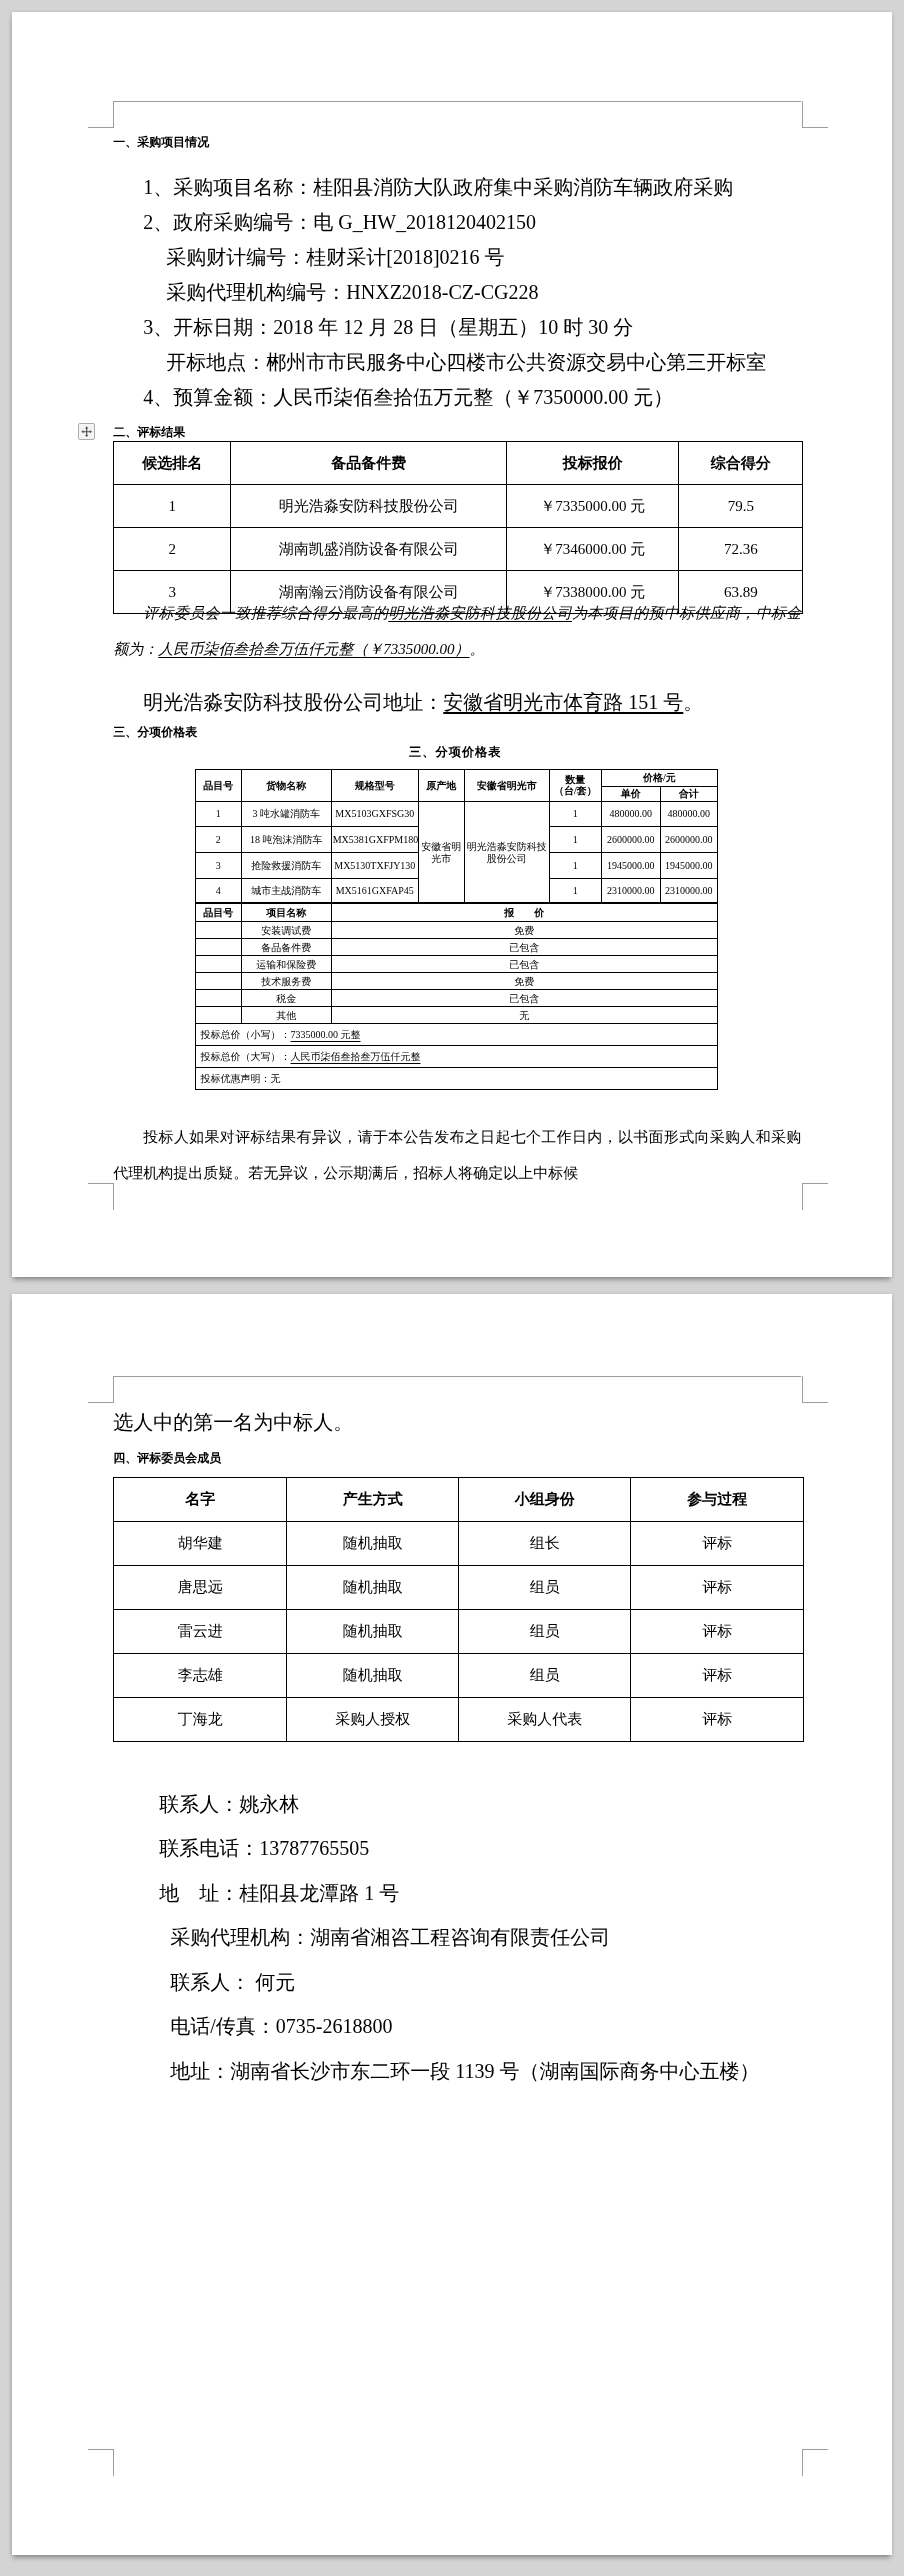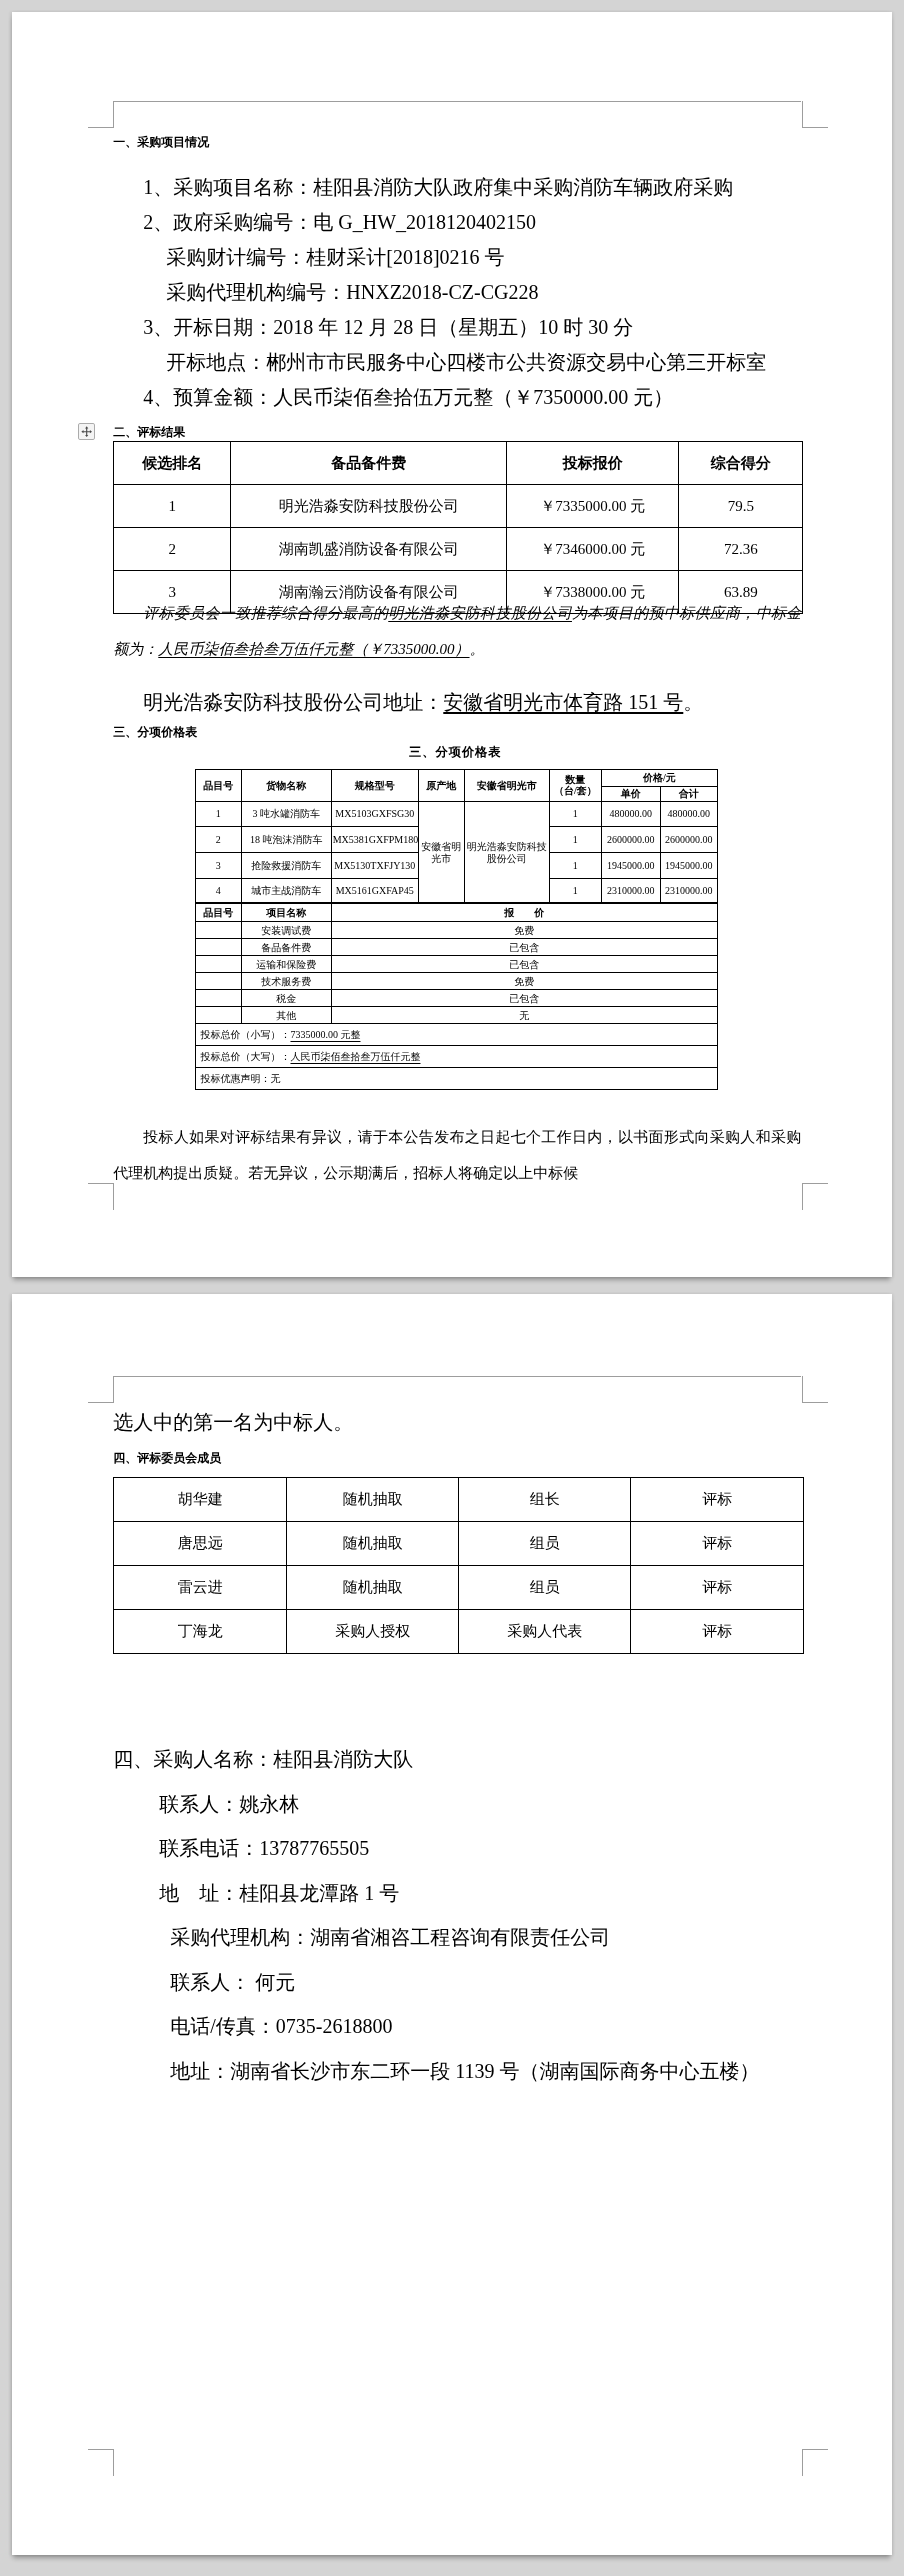--- a/index.html
+++ b/index.html
@@ -283,48 +283,59 @@
   <div class="h1" style="top:155px;">四、评标委员会成员</div>
 
   <table class="doc-table" id="member-table">
     <colgroup>
         <col style="width:173px">
         <col style="width:172px">
         <col style="width:172px">
         <col style="width:173px">
       </colgroup>
     <tbody>
+        <tr>
+      <th>名字</th>
+      <th>产生方式</th>
+      <th>小组身份</th>
+      <th>参与过程</th>
+    </tr>
     <tr>
       <td>胡华建</td>
       <td>随机抽取</td>
       <td>组长</td>
       <td>评标</td>
     </tr>
     <tr>
       <td>唐思远</td>
       <td>随机抽取</td>
       <td>组员</td>
       <td>评标</td>
     </tr>
     <tr>
       <td>雷云进</td>
       <td>随机抽取</td>
       <td>组员</td>
       <td>评标</td>
     </tr>
     <tr>
+      <td>李志雄</td>
+      <td>随机抽取</td>
+      <td>组员</td>
+      <td>评标</td>
+    </tr>
+    <tr>
       <td>丁海龙</td>
       <td>采购人授权</td>
       <td>采购人代表</td>
       <td>评标</td>
     </tr>
   </tbody>
     </table>
 
-  <div class="ln" style="top:456px;">四、采购人名称：桂阳县消防大队</div>
   <div class="ln ind48" style="top:501px;">联系人：姚永林</div>
   <div class="ln ind48" style="top:545px;">联系电话：13787765505</div>
   <div class="ln ind48" style="top:590px;">地　址：桂阳县龙潭路 1 号</div>
   <div class="ln ind60" style="top:634px;">采购代理机构：湖南省湘咨工程咨询有限责任公司</div>
   <div class="ln ind60" style="top:679px;">联系人： 何元</div>
   <div class="ln ind60" style="top:723px;">电话/传真：0735-2618800</div>
   <div class="ln ind60" style="top:768px;">地址：湖南省长沙市东二环一段 1139 号（湖南国际商务中心五楼）</div>
 </div>
 
 

